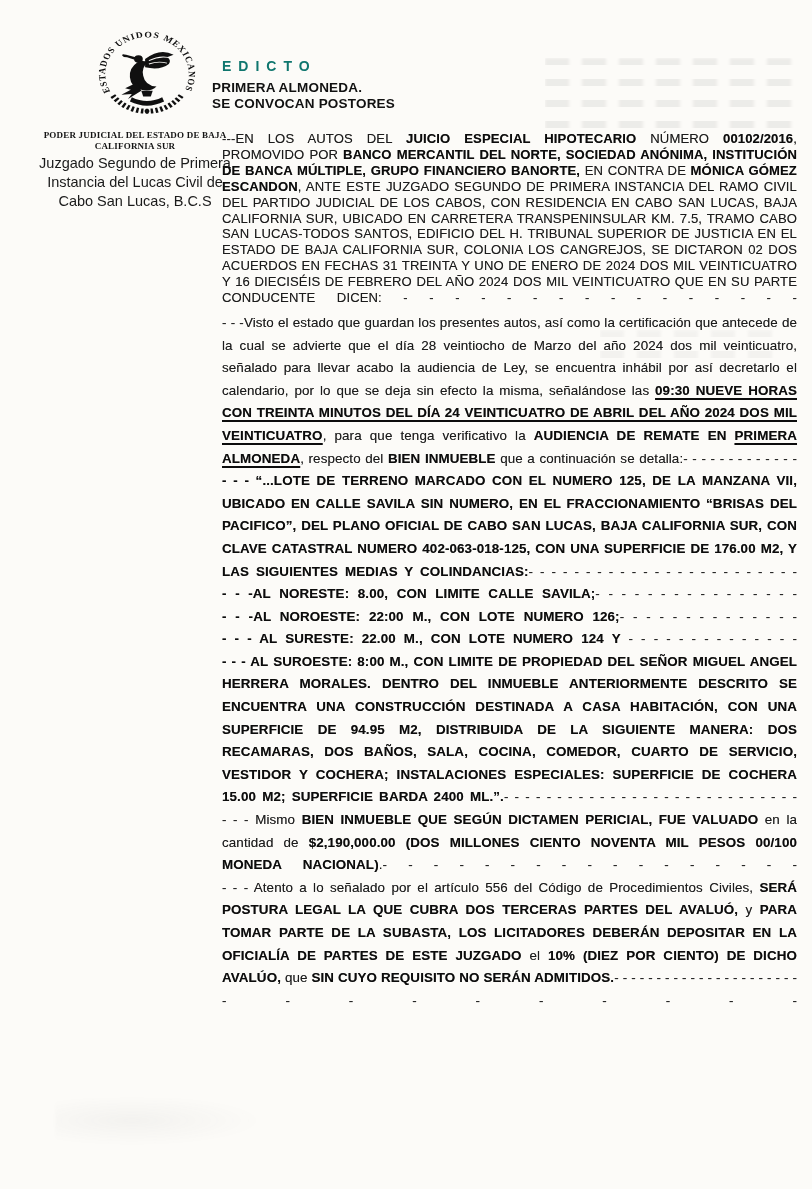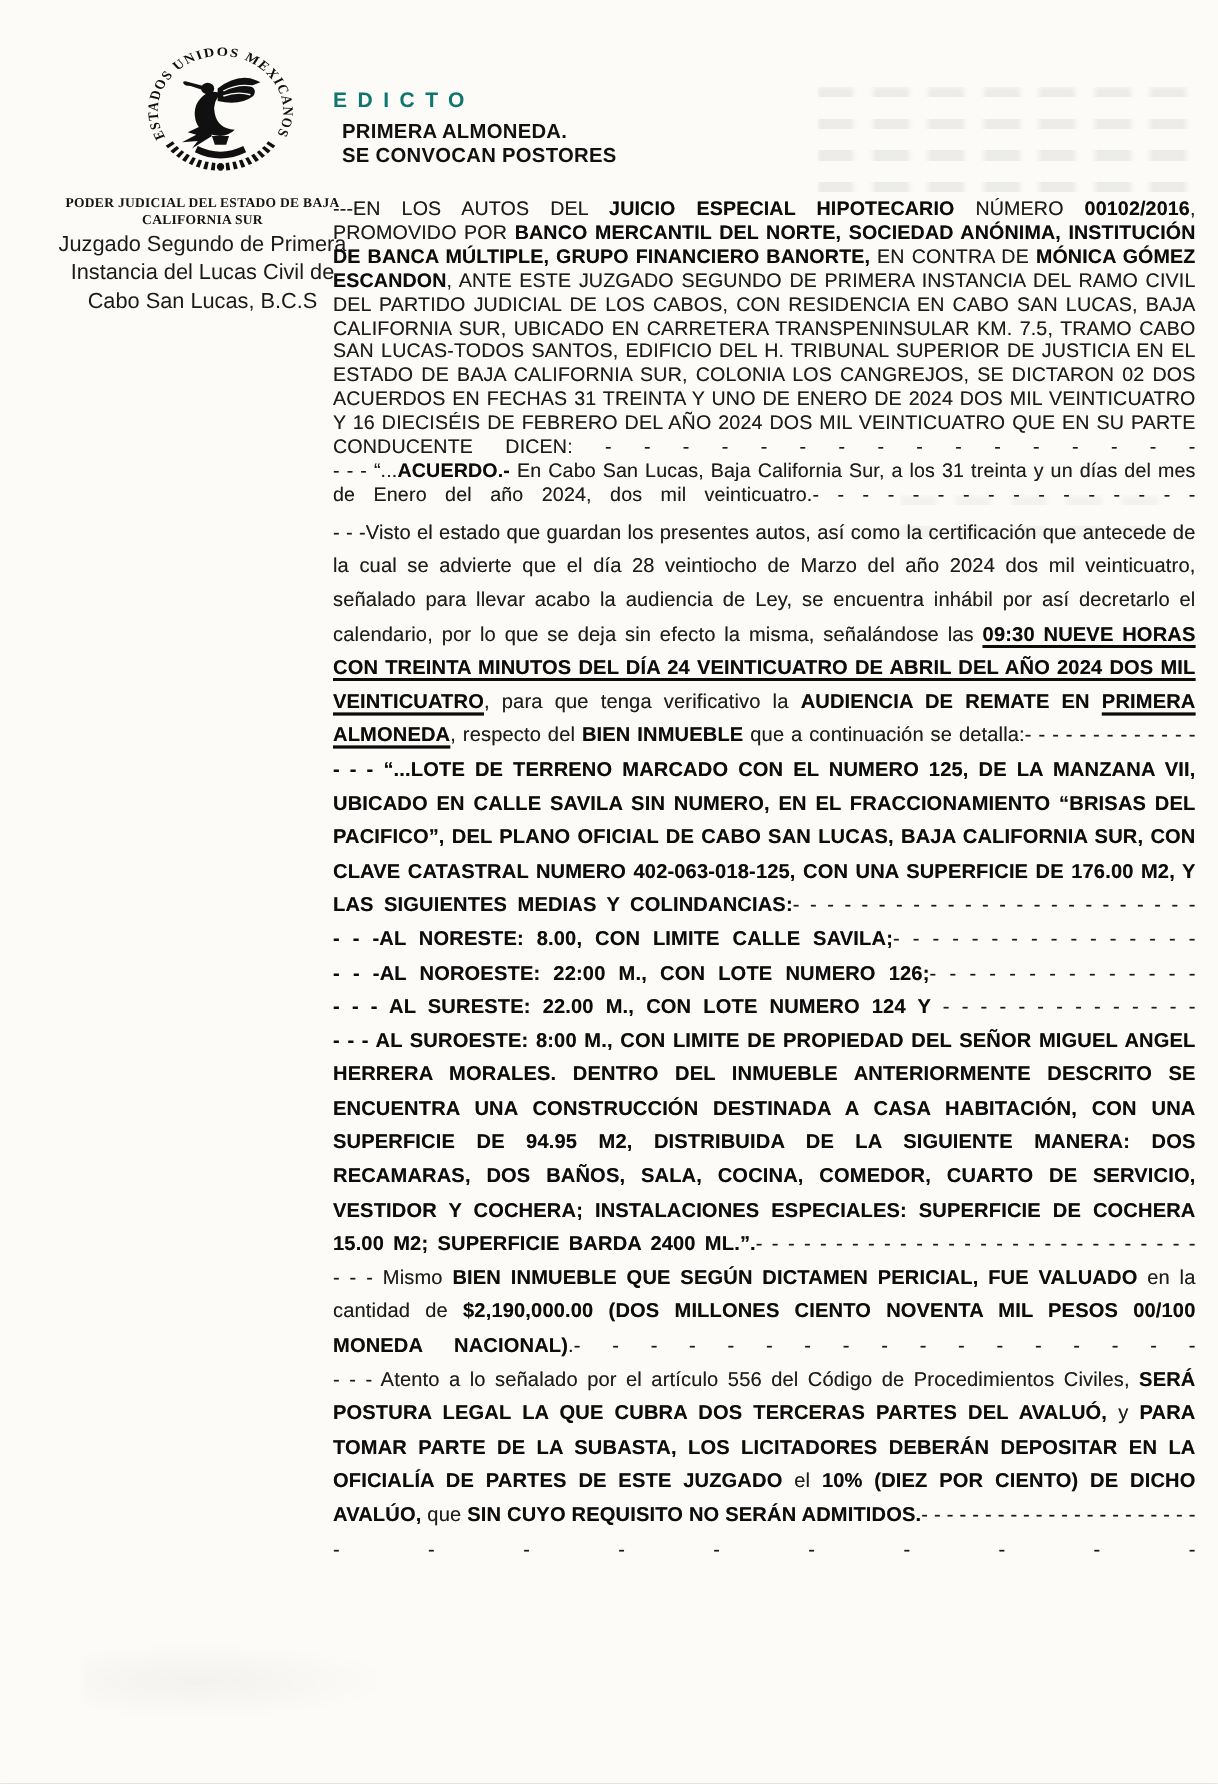--- a/index.html
+++ b/index.html
@@ -27,21 +27,21 @@
   .court{
     font-family:Liberation Sans, sans-serif;font-size:14.5px;line-height:19px;color:#1a1a1a;margin-top:3px;
   }
 
   
   #edicto{
     position:absolute;left:222px;top:58px;width:520px;text-align:left;
     font-weight:bold;font-size:14px;letter-spacing:7px;color:#0f766e;
   }
   #notice{
-    position:absolute;left:228px;top:80px;width:400px;
+    position:absolute;left:212px;top:80px;width:400px;
     font-weight:bold;font-size:13.5px;line-height:16px;color:#111;letter-spacing:.2px;
   }
 
   
   #docbody{
     position:absolute;left:222px;top:131px;width:575px;
     text-shadow:0 0 .35px rgba(0,0,0,.45);
   }
   .para{
     margin:0;text-align:justify;text-align-last:justify;
@@ -97,21 +97,20 @@
 
   <div id="edicto">EDICTO</div>
 
   <div id="notice">
     <div>PRIMERA ALMONEDA.</div>
     <div>SE CONVOCAN POSTORES</div>
   </div>
 
   <div id="docbody">
       <p class="para tight"><span class="">---EN LOS AUTOS DEL </span><span class="b ">JUICIO ESPECIAL HIPOTECARIO</span><span class=""> NÚMERO </span><span class="b ">00102/2016</span><span class="">, PROMOVIDO POR </span><span class="b ">BANCO MERCANTIL DEL NORTE, SOCIEDAD ANÓNIMA, INSTITUCIÓN DE BANCA MÚLTIPLE, GRUPO FINANCIERO BANORTE,</span><span class=""> EN CONTRA DE </span><span class="b ">MÓNICA GÓMEZ ESCANDON</span><span class="">, ANTE ESTE JUZGADO SEGUNDO DE PRIMERA INSTANCIA DEL RAMO CIVIL DEL PARTIDO JUDICIAL DE LOS CABOS, CON RESIDENCIA EN CABO SAN LUCAS, BAJA CALIFORNIA SUR, UBICADO EN CARRETERA TRANSPENINSULAR KM. 7.5, TRAMO CABO SAN LUCAS-TODOS SANTOS, EDIFICIO DEL H. TRIBUNAL SUPERIOR DE JUSTICIA EN EL ESTADO DE BAJA CALIFORNIA SUR, COLONIA LOS CANGREJOS, SE DICTARON 02 DOS ACUERDOS EN FECHAS 31 TREINTA Y UNO DE ENERO DE 2024 DOS MIL VEINTICUATRO Y 16 DIECISÉIS DE FEBRERO DEL AÑO 2024 DOS MIL VEINTICUATRO QUE EN SU PARTE CONDUCENTE DICEN: - - - - - - - - - - - - - - - -</span></p>
-      <p class="para tight"><span class="">- - - “...</span><span class="b ">ACUERDO.-</span><span class=""> En Cabo San Lucas, Baja California Sur, a los 31 treinta y un días del mes de Enero del año 2024, dos mil veinticuatro.- - - - - - - - - - - - - - - -</span></p>
       <p class="para loose gap"><span class="">- - -Visto el estado que guardan los presentes autos, así como la certificación que antecede de la cual se advierte que el día 28 veintiocho de Marzo del año 2024 dos mil veinticuatro, señalado para llevar acabo la audiencia de Ley, se encuentra inhábil por así decretarlo el calendario, por lo que se deja sin efecto la misma, señalándose las </span><span class="b u">09:30 NUEVE HORAS CON TREINTA MINUTOS DEL DÍA 24 VEINTICUATRO DE ABRIL DEL AÑO 2024 DOS MIL VEINTICUATRO</span><span class="">, para que tenga verificativo la </span><span class="b ">AUDIENCIA DE REMATE EN </span><span class="b u">PRIMERA ALMONEDA</span><span class="">, respecto del </span><span class="b ">BIEN INMUEBLE</span><span class=""> que a continuación se detalla:- - - - - - - - - - - - -</span></p>
       <p class="para loose"><span class="b ">- - - “...LOTE DE TERRENO MARCADO CON EL NUMERO 125, DE LA MANZANA VII, UBICADO EN CALLE SAVILA SIN NUMERO, EN EL FRACCIONAMIENTO “BRISAS DEL PACIFICO”, DEL PLANO OFICIAL DE CABO SAN LUCAS, BAJA CALIFORNIA SUR, CON CLAVE CATASTRAL NUMERO 402-063-018-125, CON UNA SUPERFICIE DE 176.00 M2, Y LAS SIGUIENTES MEDIAS Y COLINDANCIAS:</span><span class="">- - - - - - - - - - - - - - - - - - - - - - - -</span></p>
       <p class="para loose"><span class="b ">- - -AL NORESTE: 8.00, CON LIMITE CALLE SAVILA;</span><span class="">- - - - - - - - - - - - - - - -</span></p>
       <p class="para loose"><span class="b ">- - -AL NOROESTE: 22:00 M., CON LOTE NUMERO 126;</span><span class="">- - - - - - - - - - - - - -</span></p>
       <p class="para loose"><span class="b ">- - - AL SURESTE: 22.00 M., CON LOTE NUMERO 124 Y </span><span class="">- - - - - - - - - - - - - -</span></p>
       <p class="para loose"><span class="b ">- - - AL SUROESTE: 8:00 M., CON LIMITE DE PROPIEDAD DEL SEÑOR MIGUEL ANGEL HERRERA MORALES. DENTRO DEL INMUEBLE ANTERIORMENTE DESCRITO SE ENCUENTRA UNA CONSTRUCCIÓN DESTINADA A CASA HABITACIÓN, CON UNA SUPERFICIE DE 94.95 M2, DISTRIBUIDA DE LA SIGUIENTE MANERA: DOS RECAMARAS, DOS BAÑOS, SALA, COCINA, COMEDOR, CUARTO DE SERVICIO, VESTIDOR Y COCHERA; INSTALACIONES ESPECIALES: SUPERFICIE DE COCHERA 15.00 M2; SUPERFICIE BARDA 2400 ML.”.</span><span class="">- - - - - - - - - - - - - - - - - - - - - - - - - - - -</span></p>
       <p class="para loose"><span class="">- - - Mismo </span><span class="b ">BIEN INMUEBLE QUE SEGÚN DICTAMEN PERICIAL, FUE VALUADO</span><span class=""> en la cantidad de </span><span class="b ">$2,190,000.00 (DOS MILLONES CIENTO NOVENTA MIL PESOS 00/100 MONEDA NACIONAL)</span><span class="">.- - - - - - - - - - - - - - - - -</span></p>
       <p class="para loose"><span class="">- - - Atento a lo señalado por el artículo 556 del Código de Procedimientos Civiles, </span><span class="b ">SERÁ POSTURA LEGAL LA QUE CUBRA DOS TERCERAS PARTES DEL AVALUÓ,</span><span class=""> y </span><span class="b ">PARA TOMAR PARTE DE LA SUBASTA, LOS LICITADORES DEBERÁN DEPOSITAR EN LA OFICIALÍA DE PARTES DE ESTE JUZGADO</span><span class=""> el </span><span class="b ">10% (DIEZ POR CIENTO) DE DICHO AVALÚO,</span><span class=""> que </span><span class="b ">SIN CUYO REQUISITO NO SERÁN ADMITIDOS.</span><span class="">- - - - - - - - - - - - - - - - - - - - - - - - - - - - - - - -</span></p>
     </div>
 

